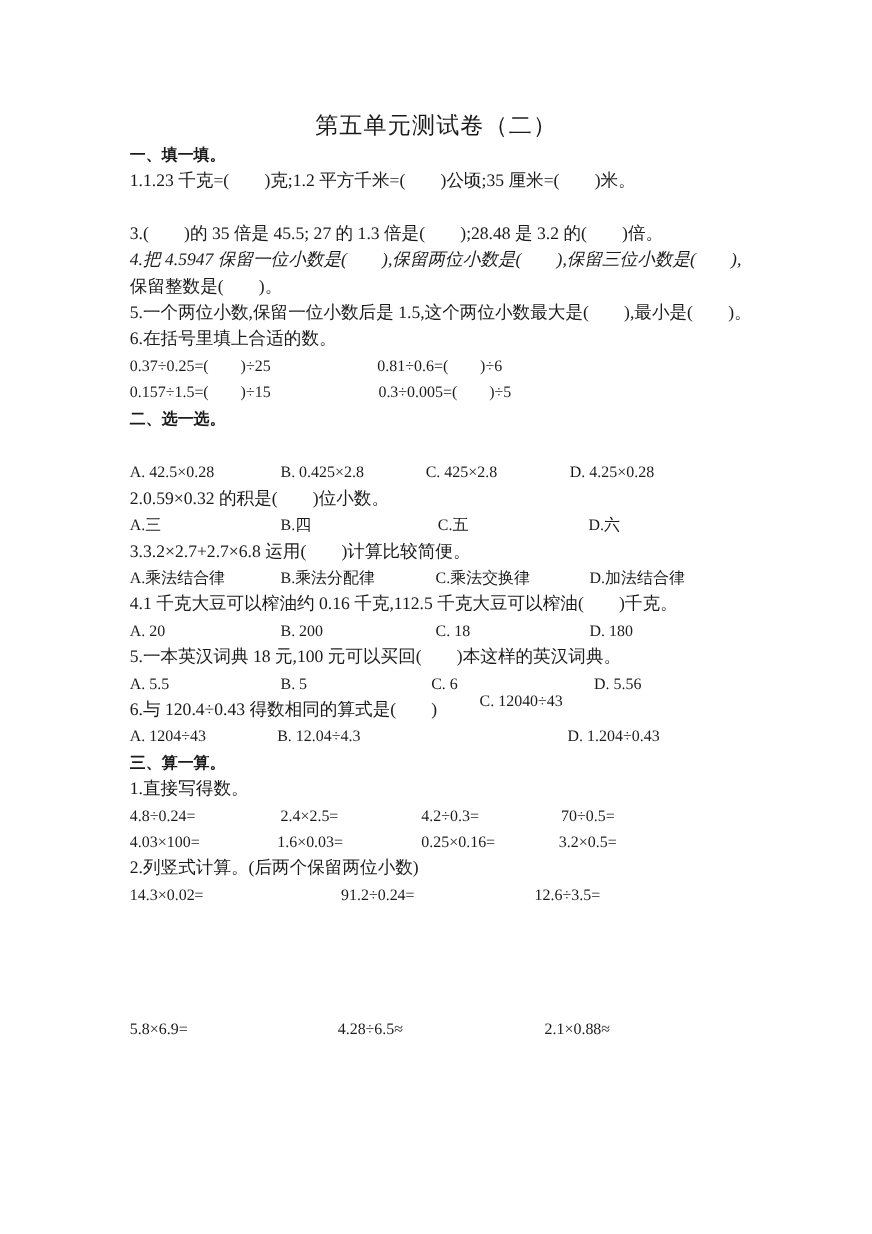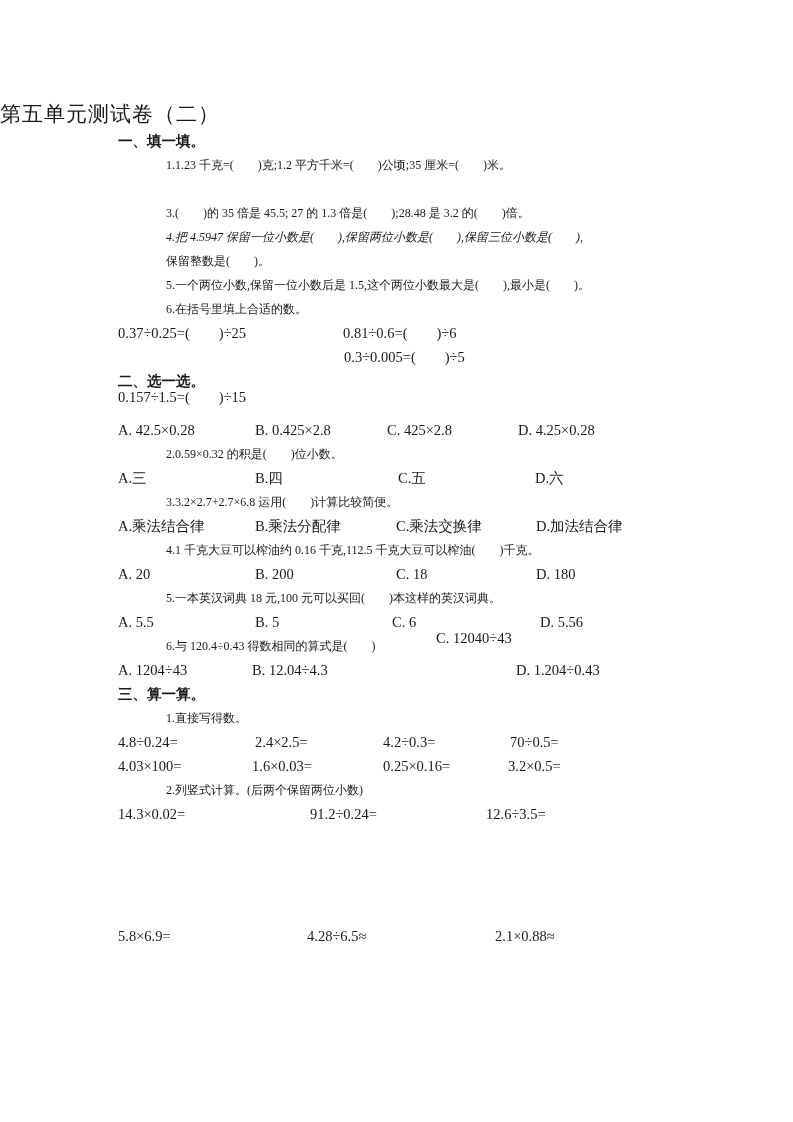--- a/index.html
+++ b/index.html
@@ -1,42 +1,42 @@
 <!DOCTYPE html>
 <html><head>
   <meta charset="utf-8">
   <style>
     html, body { margin: 0; padding: 0; background: #ffffff; }
     body { width: 793px; height: 1122px; position: relative; overflow: hidden;
            font-family: "Liberation Serif", "DejaVu Serif", serif; color: #1a1a1a; }
     .page { position: absolute; left: 0; top: 0; width: 793px; height: 1122px; background: #fff; }
-    .title { position: absolute; left: 0; width: 793px; top: 101px; text-align: left;
+    .title { position: absolute; left: 0; width: 793px; top: 101px; text-align: center;
              font-size: 21px; letter-spacing: 1px; line-height: 26px; }
-    .line { position: absolute; left: 118px; font-size: 12px; line-height: 20px; white-space: pre; margin-left: 48px; }
+    .line { position: absolute; left: 118px; font-size: 16px; line-height: 20px; white-space: pre; }
     .heading { position: absolute; left: 118px; font-size: 14.5px; line-height: 20px; font-weight: bold;
                font-family: "DejaVu Sans", "Liberation Sans", sans-serif; }
     .cell { position: absolute; font-size: 14.5px; line-height: 20px; white-space: pre; }
   </style>
 </head>
 <body>
 
 <div class="page">
 
   <div class="title">第五单元测试卷（二）</div>
 
   <div class="heading" style="top:131px;">一、填一填。</div>
   <div class="line" style="top:155px;">1.1.23 千克=(        )克;1.2 平方千米=(        )公顷;35 厘米=(        )米。</div>
   <div class="line" style="top:203px;">3.(        )的 35 倍是 45.5; 27 的 1.3 倍是(        );28.48 是 3.2 的(        )倍。</div>
   <div class="line" style="top:227px;font-style:italic;">4.把 4.5947 保留一位小数是(        ),保留两位小数是(        ),保留三位小数是(        ),</div>
   <div class="line" style="top:251px;">保留整数是(        )。</div>
   <div class="line" style="top:275px;">5.一个两位小数,保留一位小数后是 1.5,这个两位小数最大是(        ),最小是(        )。</div>
   <div class="line" style="top:299px;">6.在括号里填上合适的数。</div>
   <div class="cell" style="left:118px; top:323px;">0.37÷0.25=(        )÷25</div>
   <div class="cell" style="left:343px; top:323px;">0.81÷0.6=(        )÷6</div>
-  <div class="cell" style="left:118px; top:347px;margin-top:40px;">0.157÷1.5=(        )÷15</div>
+  <div class="cell" style="left:118px; top:347px;">0.157÷1.5=(        )÷15</div>
   <div class="cell" style="left:344px; top:347px;">0.3÷0.005=(        )÷5</div>
 
   <div class="heading" style="top:371px;">二、选一选。</div>
 
   <div class="cell" style="left:118px; top:420px;">A. 42.5×0.28</div>
   <div class="cell" style="left:255px; top:420px;">B. 0.425×2.8</div>
   <div class="cell" style="left:387px; top:420px;">C. 425×2.8</div>
   <div class="cell" style="left:518px; top:420px;">D. 4.25×0.28</div>
 
   <div class="line" style="top:444px;">2.0.59×0.32 的积是(        )位小数。</div>

